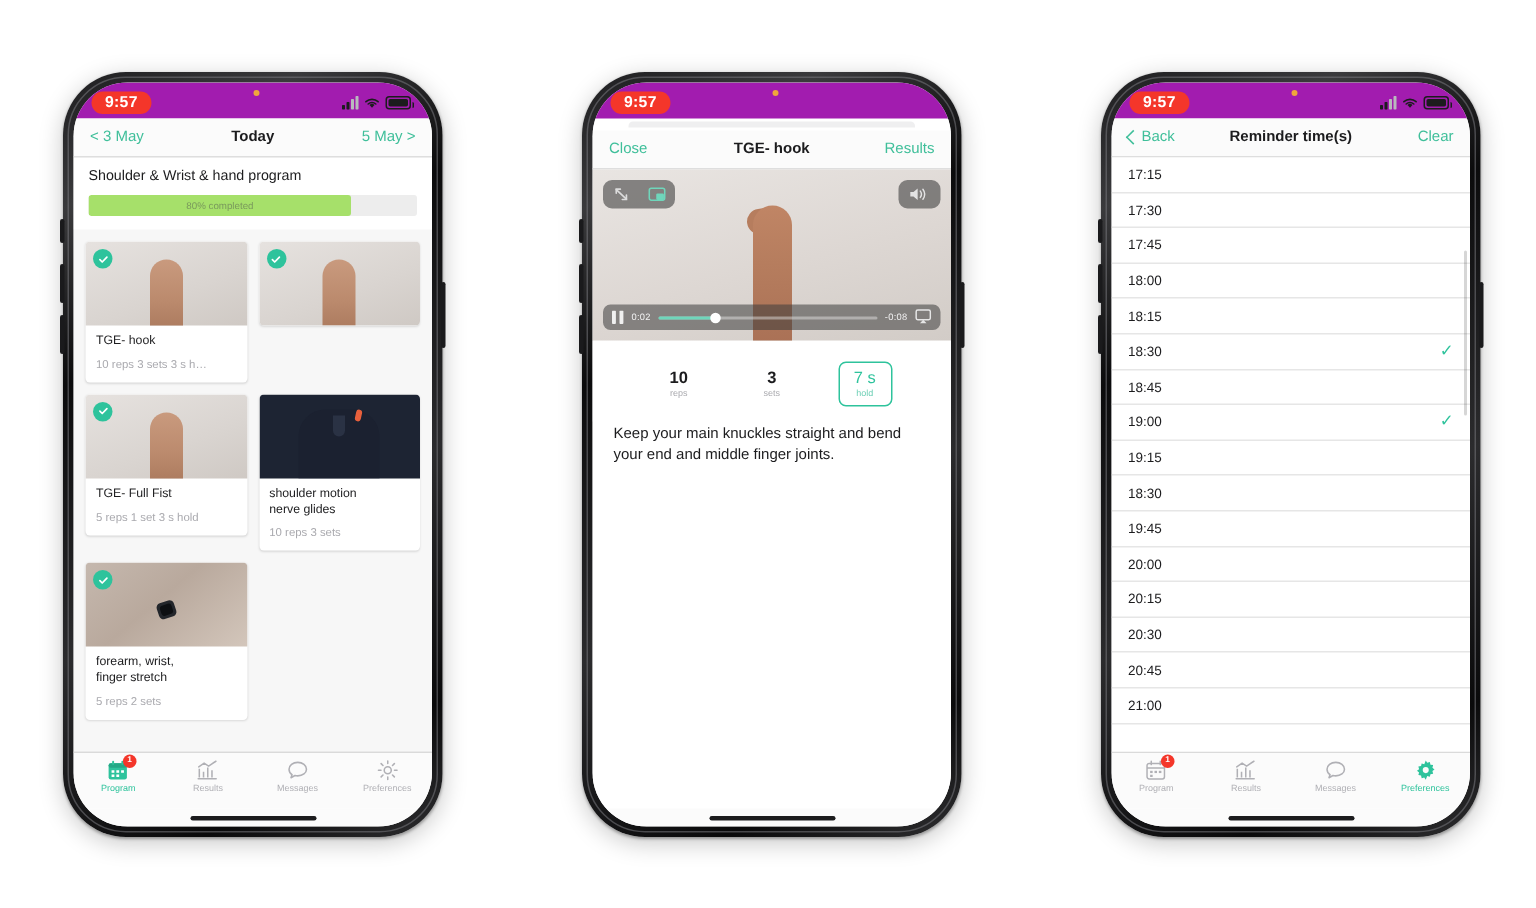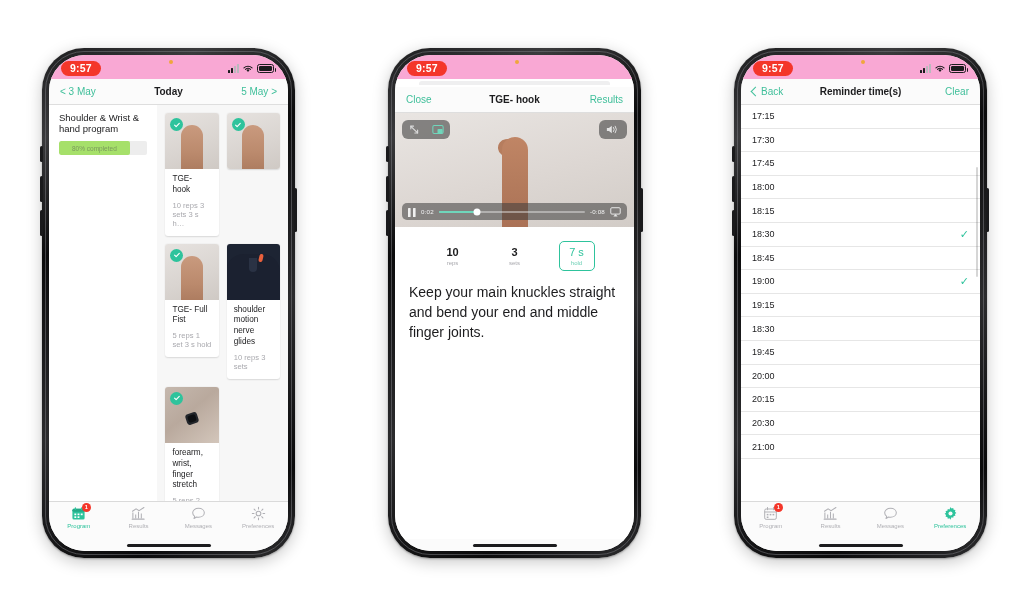--- a/index.html
+++ b/index.html
@@ -37,21 +37,21 @@
   .btn-side{ position:absolute; background:#1a1a1c; border-radius:2px; }
   .btn-vol-up{   left:-2px; top:128px; width:3px; height:26px; }
   .btn-vol-dn{   left:-2px; top:162px; width:3px; height:26px; }
   .btn-mute{     left:-2px; top:98px;  width:3px; height:16px; }
   .btn-power{    right:-2px; top:140px; width:3px; height:44px; }
 
   
   .statusbar{
     height:24px; flex:0 0 auto; display:flex; align-items:center;
     justify-content:space-between; padding:3px 14px 0 12px;
-    background:#f9a8d4; position:relative;
+    background:#a21caf; position:relative;
   }
   .time-pill{
     background:#f4362a; color:#fff; font-size:10.5px; font-weight:bold;
     padding:2px 9px 3px; border-radius:10px; letter-spacing:.2px;
     line-height:1;
   }
   .status-right{ display:flex; align-items:center; gap:3px; }
   .bars{ display:flex; align-items:flex-end; gap:1px; height:9px; }
   .bars i{ display:block; width:2px; background:#1c1c1e; border-radius:.5px; }
   .bars i:nth-child(1){height:3px;}
@@ -71,21 +71,21 @@
     background:#fbfbfb; border-bottom:.5px solid #dedede;
     position:relative;
   }
   .nav-side{ font-size:10px; color:#3fbf9a; white-space:nowrap; display:flex; align-items:center; gap:2px;}
   .nav-side.right{ justify-content:flex-end; }
   .nav-title{ position:absolute; left:0; right:0; text-align:center; font-size:10px; font-weight:bold; color:#1c1c1e; pointer-events:none;}
   .nav-w{ min-width:52px; }
   .chev{ width:7px; height:7px; border-left:1.6px solid #3fbf9a; border-bottom:1.6px solid #3fbf9a; transform:rotate(45deg); display:inline-block;}
 
   
-  .p1-body{ flex:1 1 auto; background:#f7f7f7; overflow:hidden; display:flex; flex-direction:row;}
+  .p1-body{ flex:1 1 auto; background:#f7f7f7; overflow:hidden; display:flex; flex-direction:column;}
   .prog-head{ background:#fff; padding:7px 10px 9px; }
   .prog-title{ font-size:9.5px; color:#1c1c1e; margin-bottom:7px;}
   .prog-track{ height:14px; background:#ededed; border-radius:2px; position:relative; overflow:hidden;}
   .prog-fill{ height:100%; background:#a6e06a; border-radius:2px; display:flex; align-items:center; justify-content:center;}
   .prog-label{ font-size:6.5px; color:#7a9a5c; }
 
   .cards{ padding:8px 8px 0; display:grid; grid-template-columns:1fr 1fr; gap:8px; align-content:start; flex:1 1 auto;}
   .card{ background:#fff; border-radius:3px; overflow:hidden; box-shadow:0 .5px 1.5px rgba(0,0,0,.12); height:max-content;}
   .thumb{ position:relative; height:56px; background:#ddd8d4; overflow:hidden;}
   .thumb.hand{ background:linear-gradient(160deg,#e6e2df 0%,#d9d4d0 60%,#cfc9c4 100%);}
@@ -146,21 +146,21 @@
   .v-bar b{ position:absolute; left:26%; top:50%; transform:translate(-50%,-50%); width:7px; height:7px; border-radius:50%; background:#fff;}
   .pillrow{
     display:flex; justify-content:center; align-items:center; gap:26px; padding:14px 0 10px; background:#fff;
   }
   .pill{ min-width:36px; text-align:center; padding:4px 6px; border-radius:5px;}
   .pill.box{ border:1px solid #2ec39c; }
   .pill .num{ font-size:11px; font-weight:bold; color:#1c1c1e; line-height:1.1;}
   .pill .cap{ font-size:6px; color:#a9a9ae; margin-top:2px;}
   .pill.box .num{ color:#2ec39c; font-weight:normal;}
   .pill.box .cap{ color:#6fd0b6;}
-  .descr{ padding:2px 14px 0; font-size:14px; line-height:1.42; color:#1c1c1e;}
+  .descr{ padding:2px 14px 0; font-size:10px; line-height:1.42; color:#1c1c1e;}
   .p2-body{ flex:1 1 auto; background:#fff; overflow:hidden;}
 
   
   .p3-body{ flex:1 1 auto; background:#fff; overflow:hidden; position:relative;}
   .trow{ height:23.6px; display:flex; align-items:center; justify-content:space-between;
          padding:0 11px; border-bottom:.5px solid #e6e6e6; font-size:9px; color:#1c1c1e;}
   .trow .tick{ color:#2ec39c; font-size:11px; line-height:1; }
   .scrollbar{ position:absolute; right:2px; top:62px; width:2px; height:110px; border-radius:2px; background:rgba(0,0,0,.16);}
 </style>
 </head>
@@ -517,20 +517,24 @@
   </div>
   <div class="trow">
     <span>20:15</span>
 
   </div>
   <div class="trow">
     <span>20:30</span>
 
   </div>
   <div class="trow">
+    <span>20:45</span>
+
+  </div>
+  <div class="trow">
     <span>21:00</span>
 
   </div>
           </div>
         <span class="scrollbar"></span>
       </div>
 
       <div class="tabbar">
         <div class="tab">
           <span class="tab-ico">

